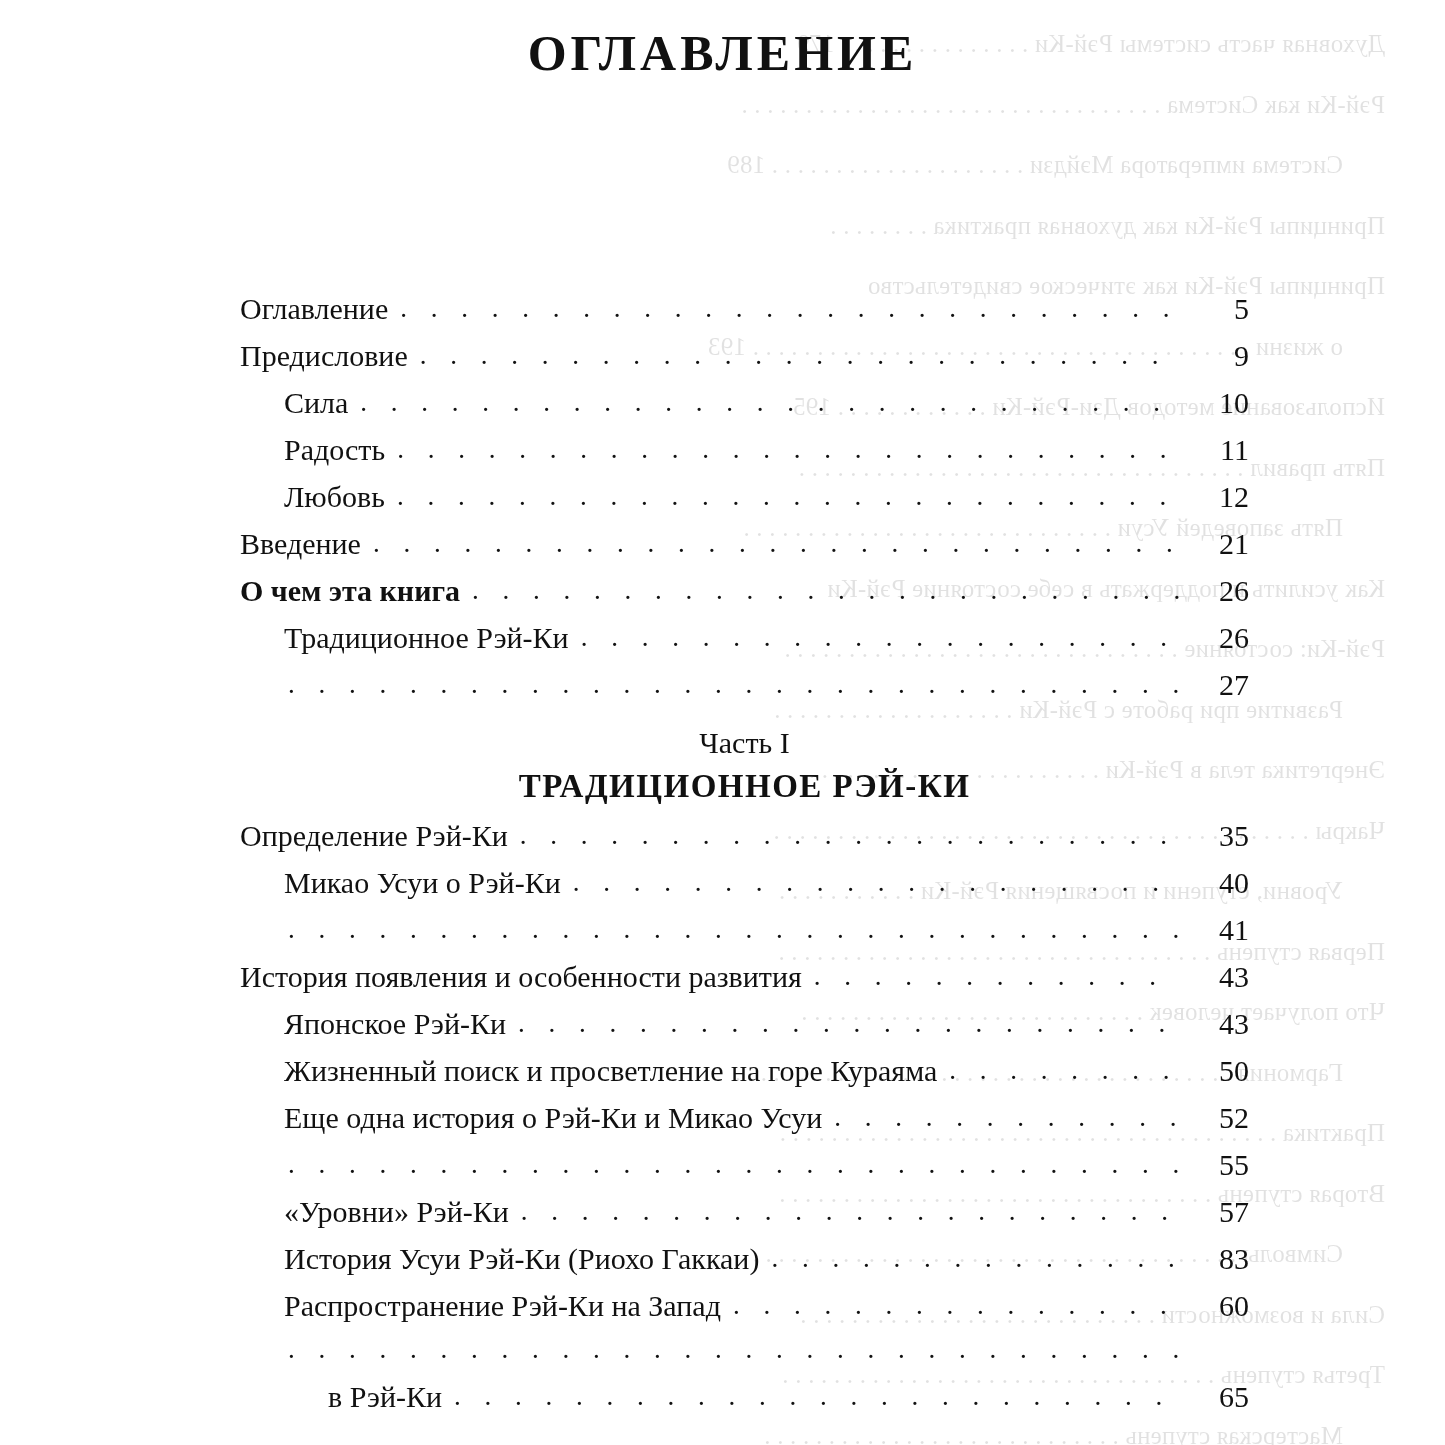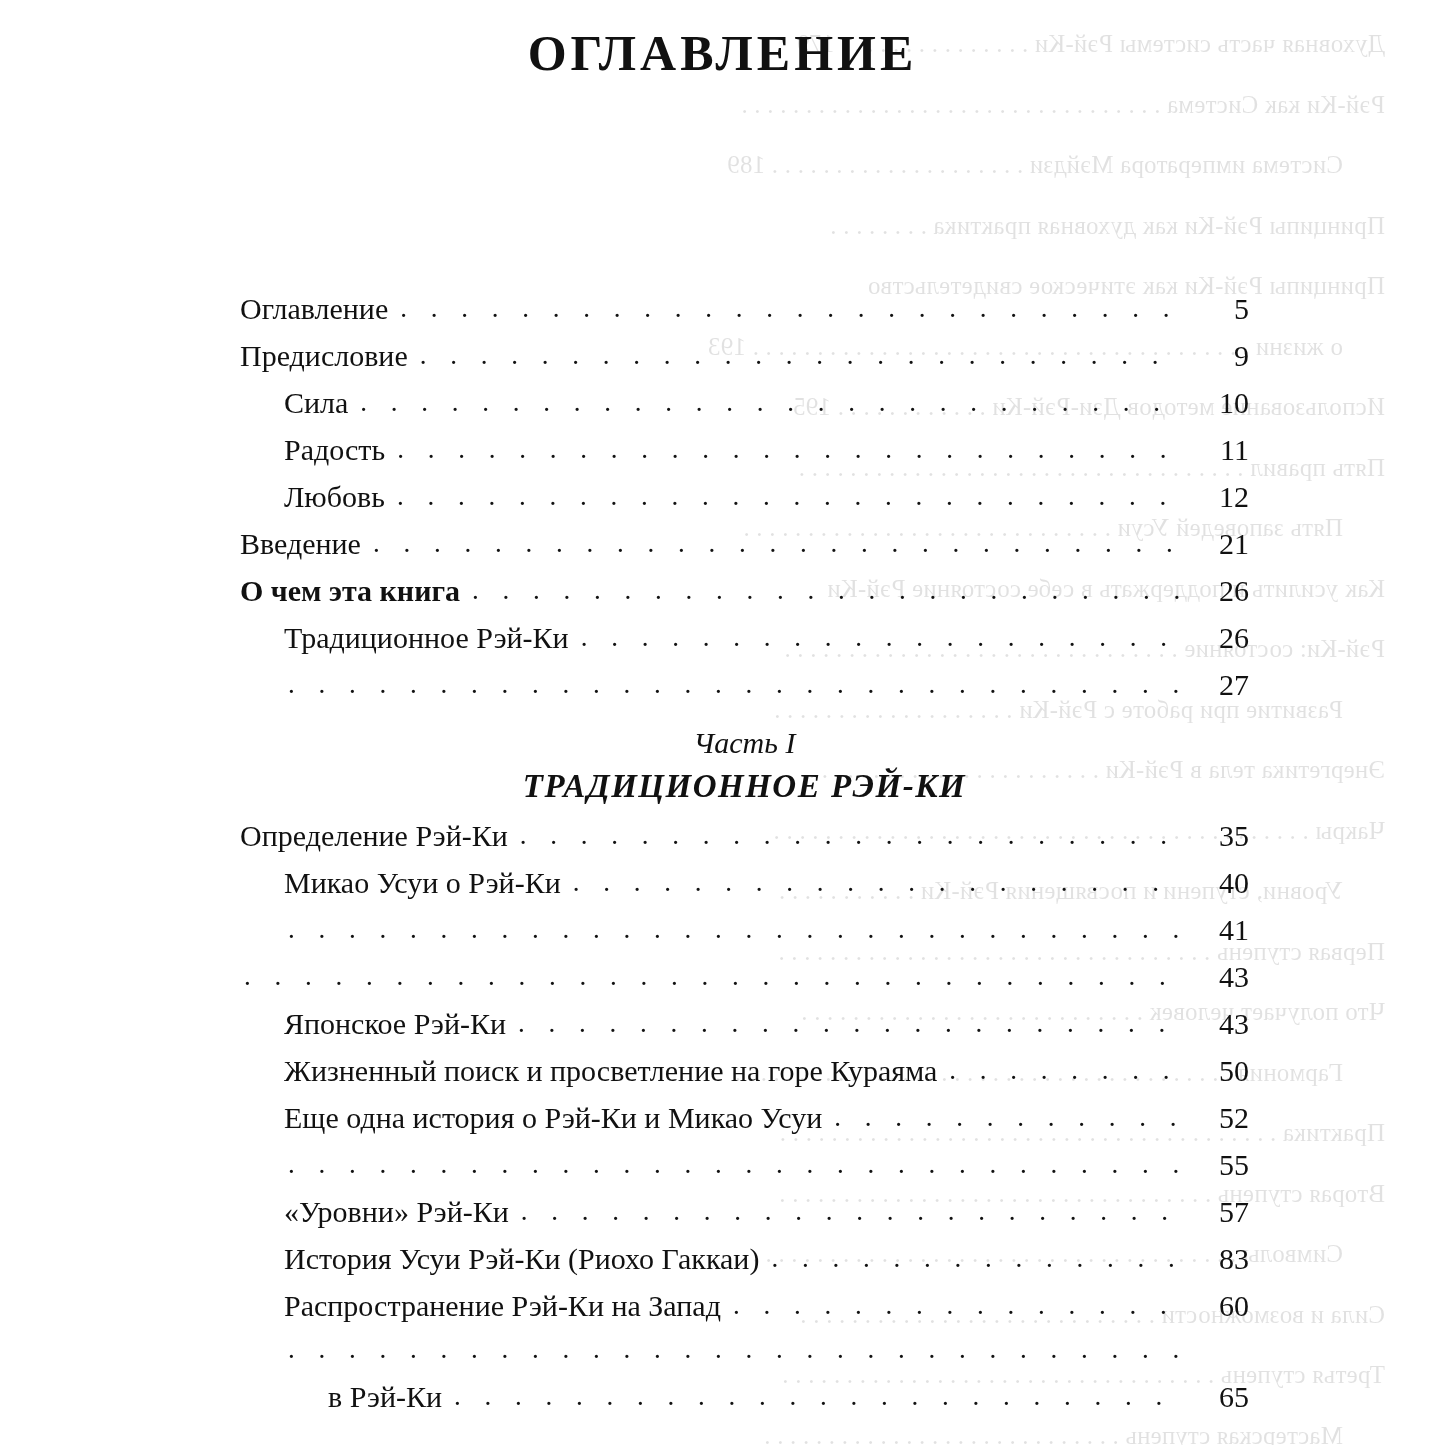--- a/index.html
+++ b/index.html
@@ -92,21 +92,20 @@
 
   .entry.lvl1 { padding-left: 0px; }
   .entry.lvl2 { padding-left: 44px; }
   .entry.lvl3 { padding-left: 88px; }
 
   .entry.bold .label { font-weight: bold; }
 
   .part-block {
     text-align: center;
     margin: 26px 0 16px 0;
-    font-style: italic;
   }
   .part-num {
     font-size: 30px;
     margin-bottom: 8px;
   }
   .part-name {
     font-size: 33px;
     font-weight: bold;
     letter-spacing: 1.5px;
   }
@@ -208,20 +207,21 @@
         <div class="entry lvl2">
           <span class="label">Микао Усуи о Рэй-Ки</span>
           <span class="dots">. . . . . . . . . . . . . . . . . . . . . . . . . . . . . . . . . . . . . . . . . . . . . . . . . . . . . . . . . . . . . . . . . . . . . . . . . . . . . . . . . . . . . . . . . . . .</span>
           <span class="page-no">40</span>
         </div>
         <div class="entry lvl2">
           <span class="dots">. . . . . . . . . . . . . . . . . . . . . . . . . . . . . . . . . . . . . . . . . . . . . . . . . . . . . . . . . . . . . . . . . . . . . . . . . . . . . . . . . . . . . . . . . . . .</span>
           <span class="page-no">41</span>
         </div>
         <div class="entry lvl1">
+          <span class="label">История появления и особенности развития</span>
           <span class="dots">. . . . . . . . . . . . . . . . . . . . . . . . . . . . . . . . . . . . . . . . . . . . . . . . . . . . . . . . . . . . . . . . . . . . . . . . . . . . . . . . . . . . . . . . . . . .</span>
           <span class="page-no">43</span>
         </div>
         <div class="entry lvl2">
           <span class="label">Японское Рэй-Ки</span>
           <span class="dots">. . . . . . . . . . . . . . . . . . . . . . . . . . . . . . . . . . . . . . . . . . . . . . . . . . . . . . . . . . . . . . . . . . . . . . . . . . . . . . . . . . . . . . . . . . . .</span>
           <span class="page-no">43</span>
         </div>
         <div class="entry lvl2">
           <span class="label">Жизненный поиск и просветление на горе Кураяма</span>

